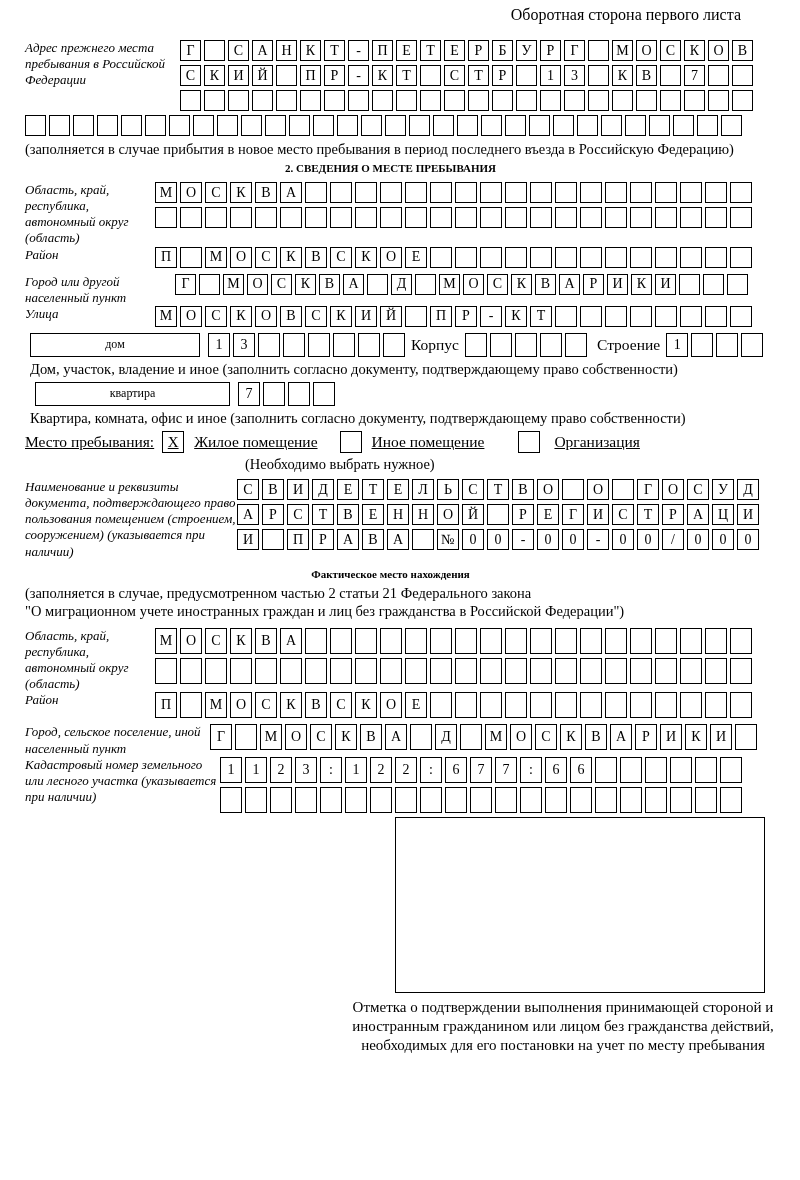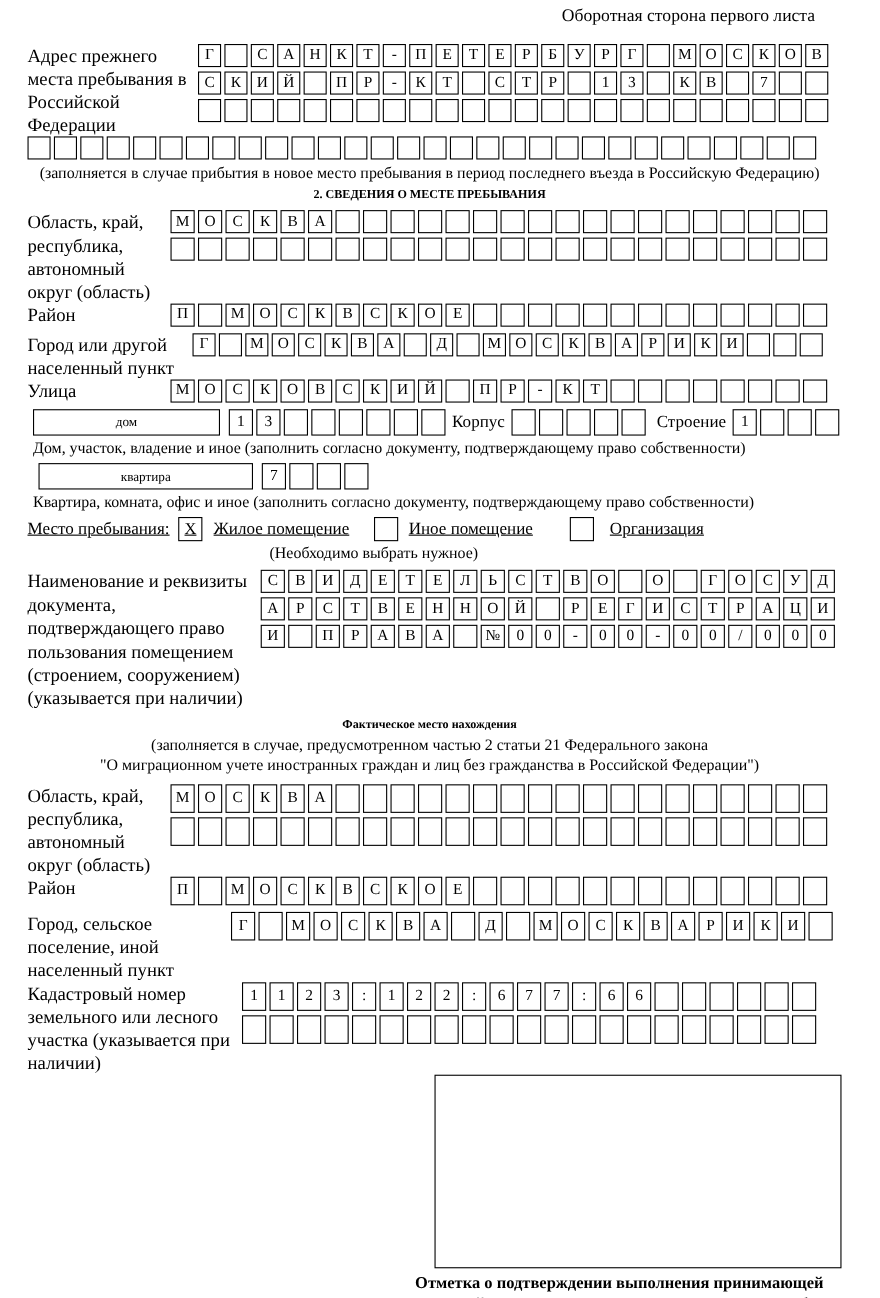--- a/index.html
+++ b/index.html
@@ -4,42 +4,42 @@
 <style>
   html,body{margin:0;padding:0;background:#888;}
   .sheet{
     width:800px;height:1180px;background:#ffffff;color:#000;
     font-family:"Liberation Serif","DejaVu Serif",serif;
     position:relative;overflow:hidden;margin:0 auto;
   }
   .content{padding:6px 44px 0 25px;}
   .header-note{text-align:right;font-size:16px;padding-right:15px;margin-bottom:16px;}
   .flexrow{display:flex;align-items:flex-start;}
-  .label{font-size:17px;line-height:1.24;flex:0 0 auto;}
+  .label{font-size:13px;line-height:1.24;flex:0 0 auto;font-style:italic;}
   .w130{width:130px}.w150{width:150px}.w155{width:155px}.w185{width:185px}.w195{width:195px}.w212{width:212px}
   .cells{display:flex;gap:3px;margin-bottom:4px;}
   .cell{box-sizing:border-box;flex:0 0 auto;width:21px;height:21px;border:1.7px solid #000;
         display:flex;align-items:center;justify-content:center;font-size:14px;line-height:1;}
   .w22c .cell{width:22px;}
   .h26c .cell{height:26px;}
   .h24c .cell{height:24px;}
   .caption{font-size:14.5px;line-height:1.25;}
-  .center{text-align:center;}
+  .center{}
   .sec-title{font-size:11px;font-weight:bold;text-align:center;margin:2px 0 8px 0;}
   .mb2{margin-bottom:2px}.mb4{margin-bottom:4px}.mb6{margin-bottom:6px}.mb8{margin-bottom:8px}
   .widebox{box-sizing:border-box;height:24px;border:1.7px solid #000;display:flex;align-items:center;
            justify-content:center;font-size:12px;flex:0 0 auto;}
   .inlinerow{display:flex;align-items:center;margin-bottom:3px;}
   .inlinerow .cells{margin-bottom:0;}
   .smalllbl{font-size:15.5px;margin:0 6px;flex:0 0 auto;}
   .chk{box-sizing:border-box;width:22px;height:22px;border:1.7px solid #000;display:flex;align-items:center;
        justify-content:center;font-size:15px;flex:0 0 auto;}
   .stayrow{display:flex;align-items:center;font-size:15.5px;margin-bottom:2px;text-decoration:underline;}
   .stamp-box{width:370px;height:176px;border:1.7px solid #000;box-sizing:border-box;margin-left:370px;}
-  .stamp-note{width:436px;margin-left:320px;text-align:center;font-size:15px;line-height:1.27;margin-top:5px;font-weight:bold;}
+  .stamp-note{width:436px;margin-left:320px;text-align:center;font-size:15px;line-height:1.27;margin-top:5px;}
 </style>
 </head>
 <body>
 
 <div class="sheet">
   <div class="content">
 
     <div class="header-note">Оборотная сторона первого листа</div>
 
     <div class="flexrow">

